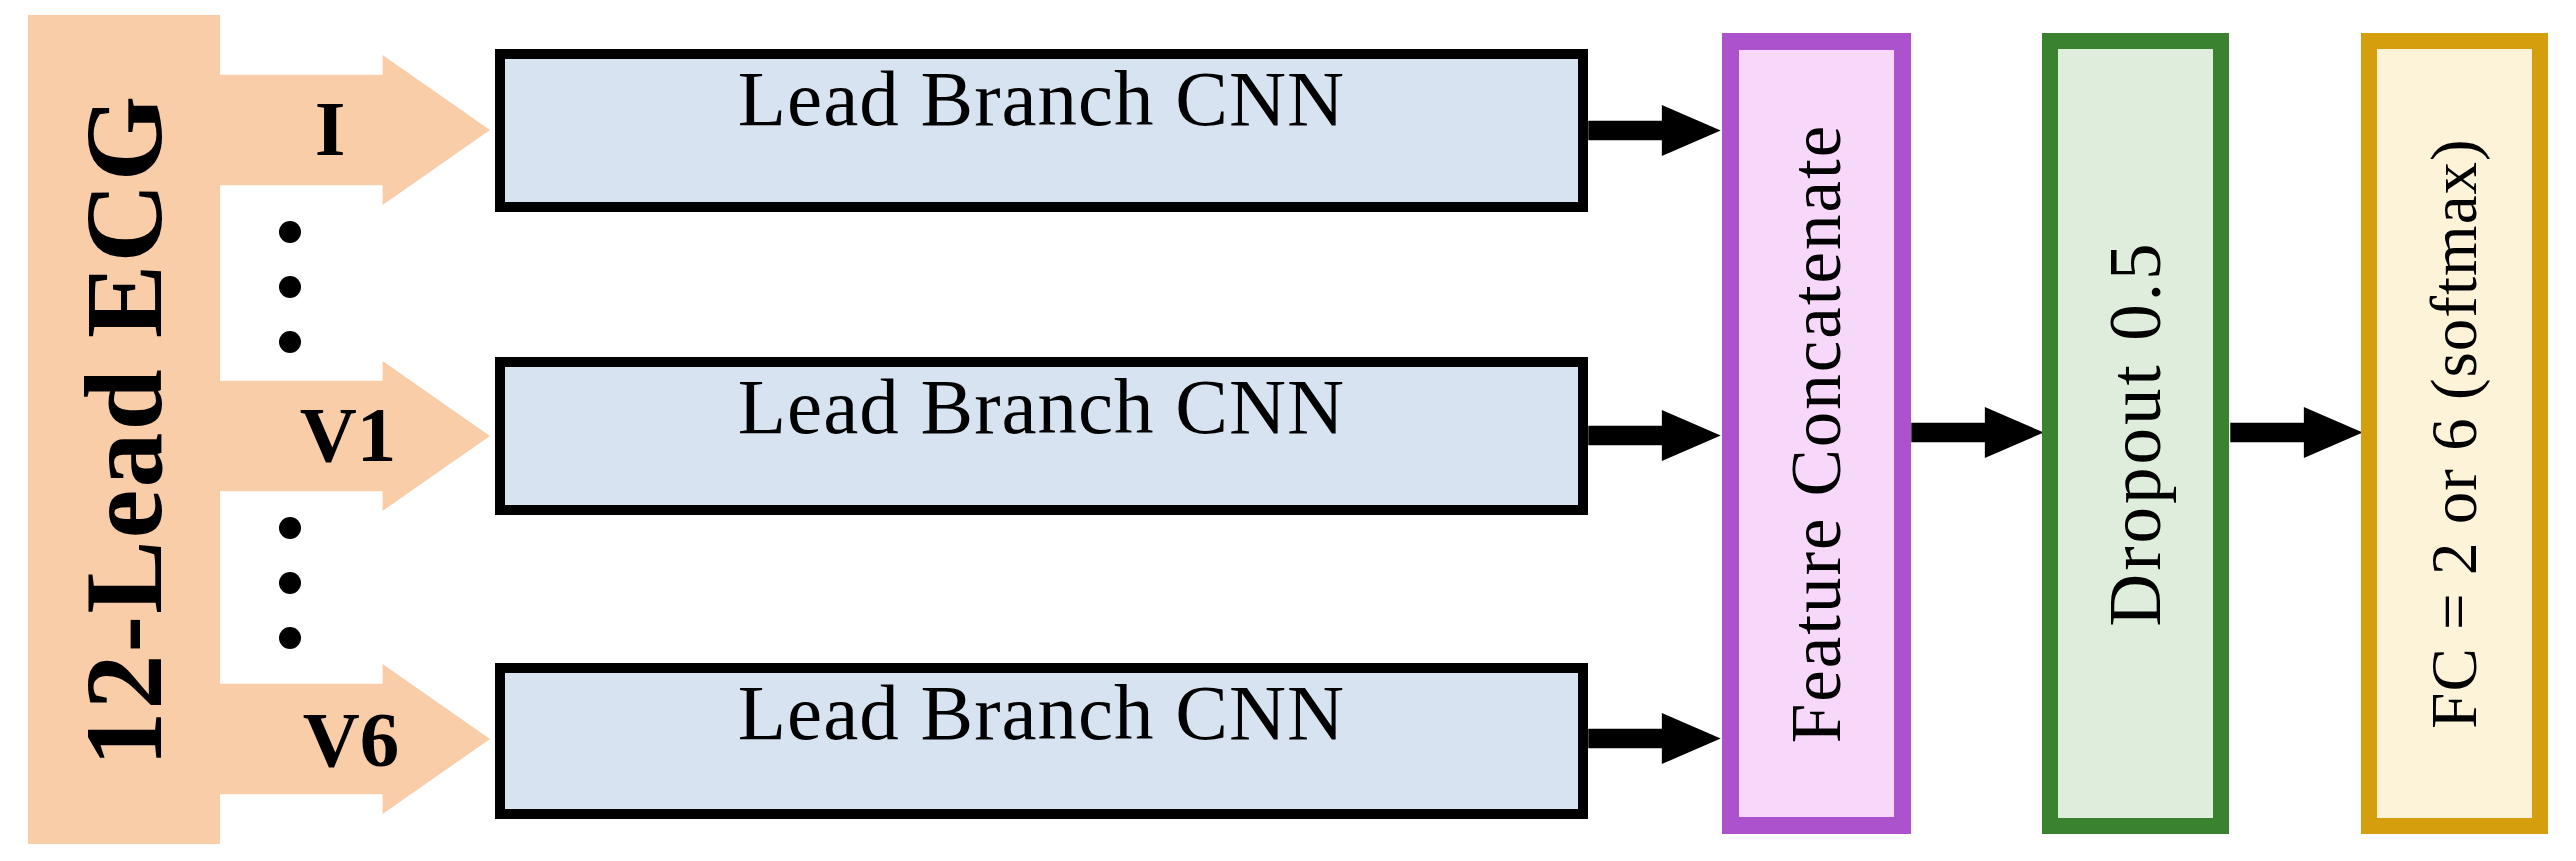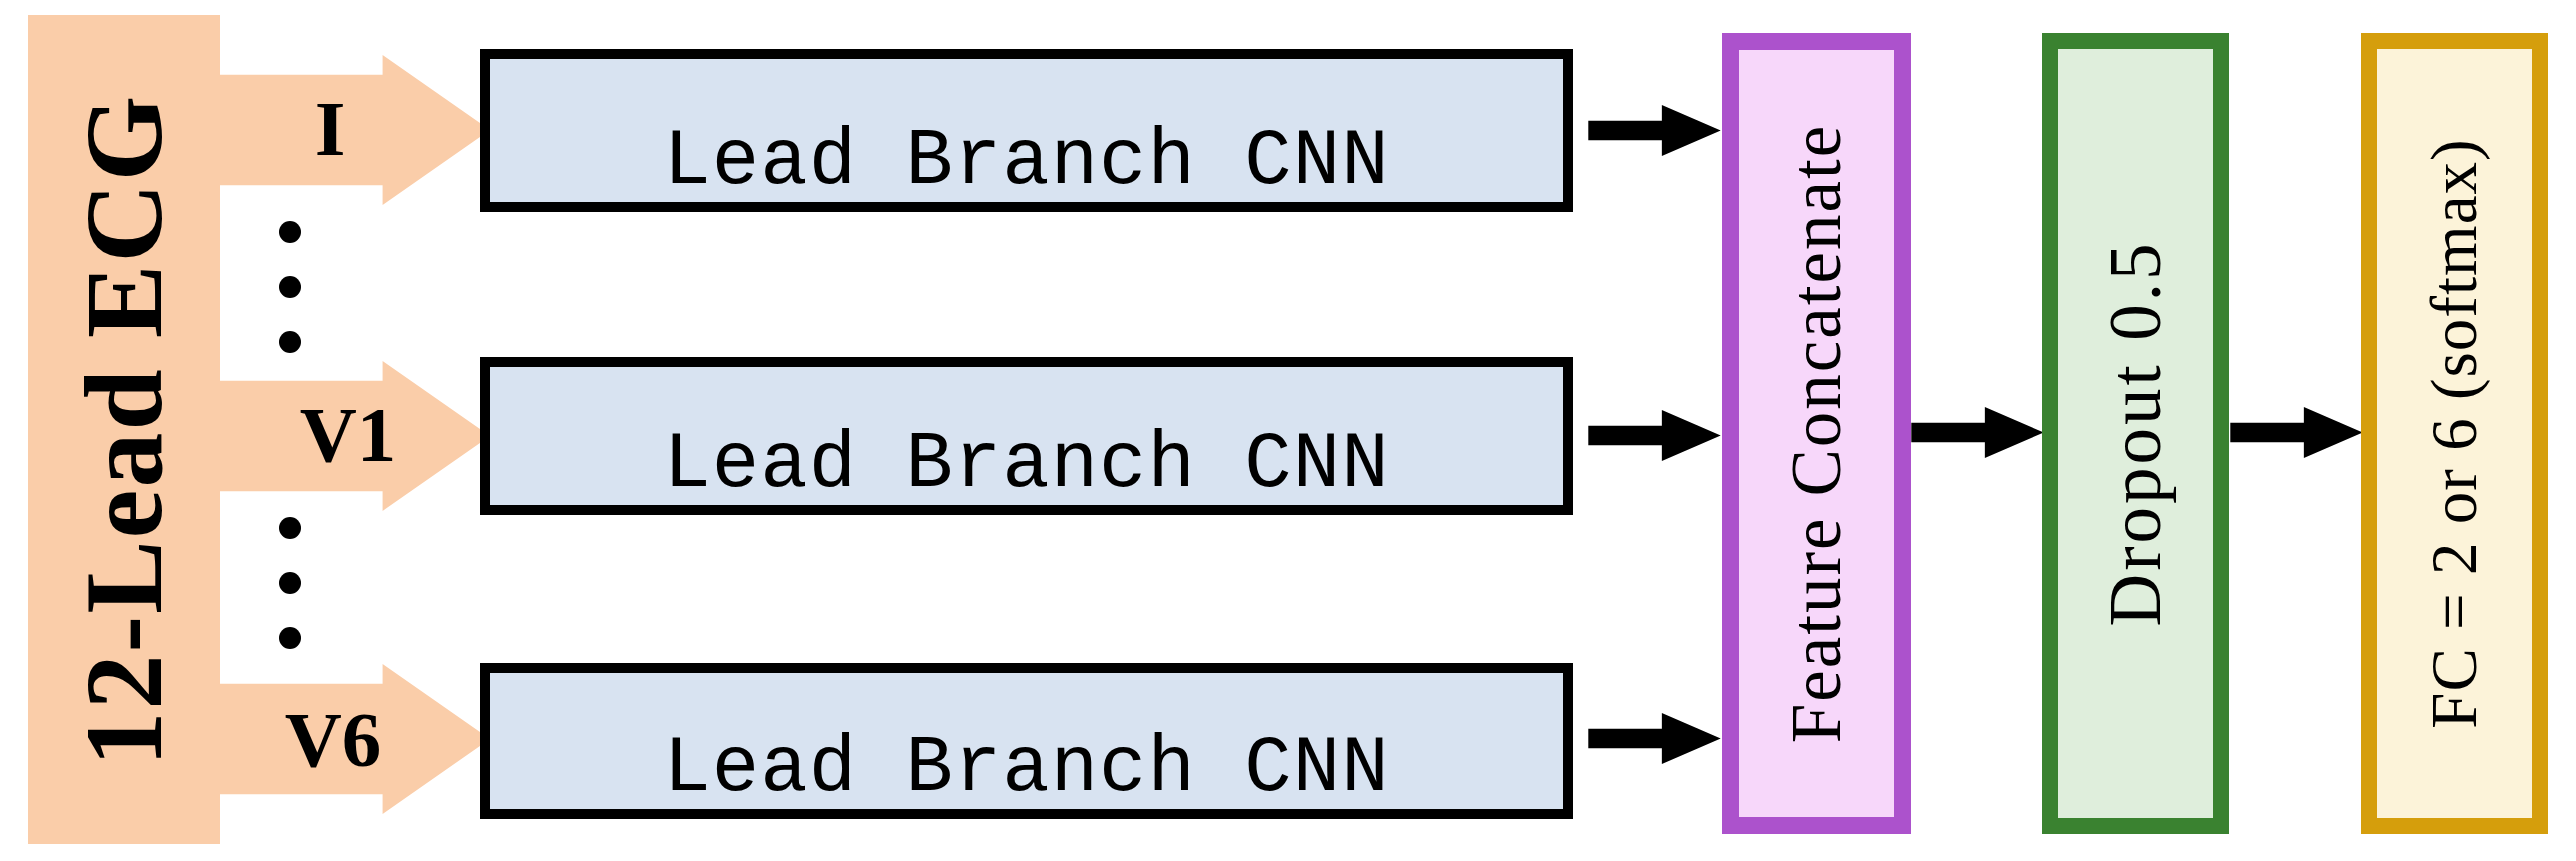--- a/index.html
+++ b/index.html
@@ -39,25 +39,25 @@
   }
 
   
   .dot {
     width: 22px; height: 22px; border-radius: 50%;
     background: #000;
   }
 
   
   .branch-box {
-    left: 480px; width: 1093px;
+    left: 495px; width: 1093px;
     background: var(--blue-fill);
     border: 10px solid var(--blue-border);
     box-sizing: border-box;
-    display: flex; align-items: flex-end; justify-content: center; font-family: Liberation Mono, monospace;
+    display: flex; align-items: flex-start; justify-content: center;
   }
   .branch-label { font-size: 79px; color: #000; letter-spacing: 1px; white-space: nowrap; line-height: 1; }
 
   
   .flow-arrow { width: 133px; height: 51px; display: block; }
   .black-fill { fill: var(--arrow-black); }
 
   
   .stage-box {
     top: 33px; height: 801px;
@@ -97,21 +97,21 @@
   </svg>
   <svg class="abs lead-arrow" style="left:220px; top:361px" viewBox="0 0 274 152">
     <polygon class="peach-fill" points="0,20 165,20 165,0 274,76 165,152 165,132 0,132"></polygon>
   </svg>
   <svg class="abs lead-arrow" style="left:220px; top:664px" viewBox="0 0 274 152">
     <polygon class="peach-fill" points="0,20 165,20 165,0 274,76 165,152 165,132 0,132"></polygon>
   </svg>
 
   <span class="abs lead-label" style="left:330px; top:128px">I</span>
   <span class="abs lead-label" style="left:348px; top:434px">V1</span>
-  <span class="abs lead-label" style="left:333px; top:739px">V6</span>
+  <span class="abs lead-label" style="left:351px; top:739px">V6</span>
 
   <div class="abs dot" style="left:279px; top:221px"></div>
   <div class="abs dot" style="left:279px; top:276px"></div>
   <div class="abs dot" style="left:279px; top:331px"></div>
 
   <div class="abs dot" style="left:279px; top:517px"></div>
   <div class="abs dot" style="left:279px; top:572px"></div>
   <div class="abs dot" style="left:279px; top:627px"></div>
 
   <div class="abs branch-box" style="top:49px; height:163px">

